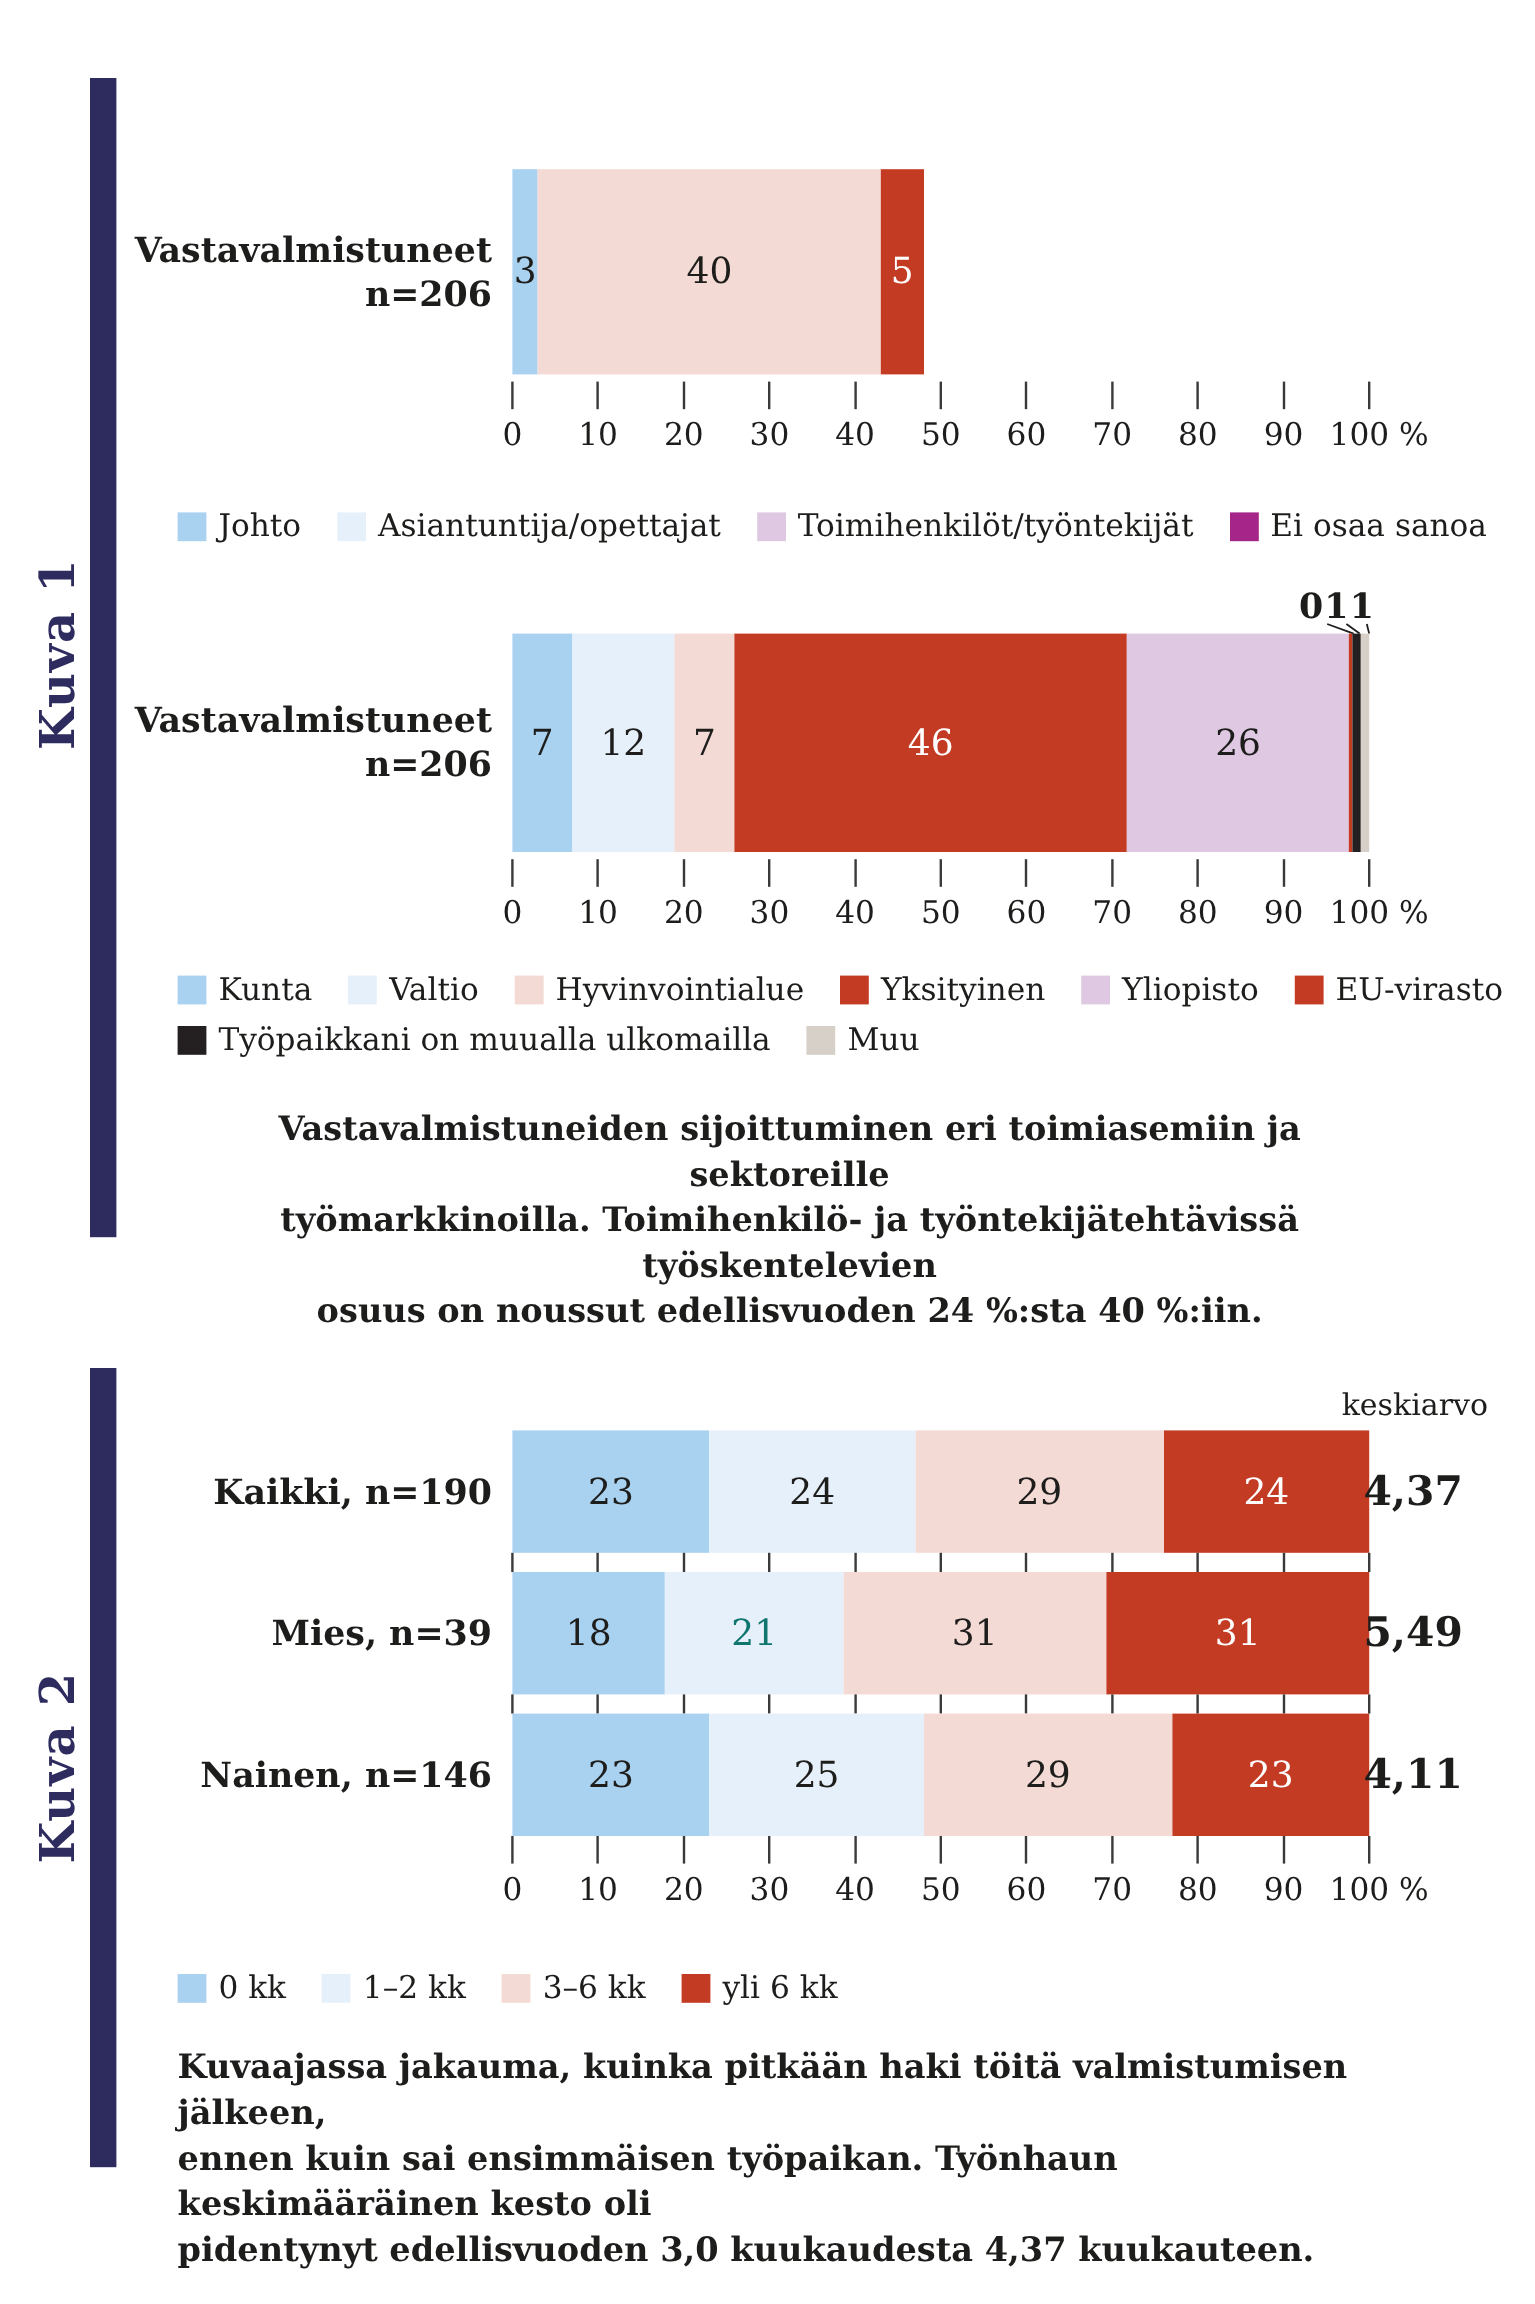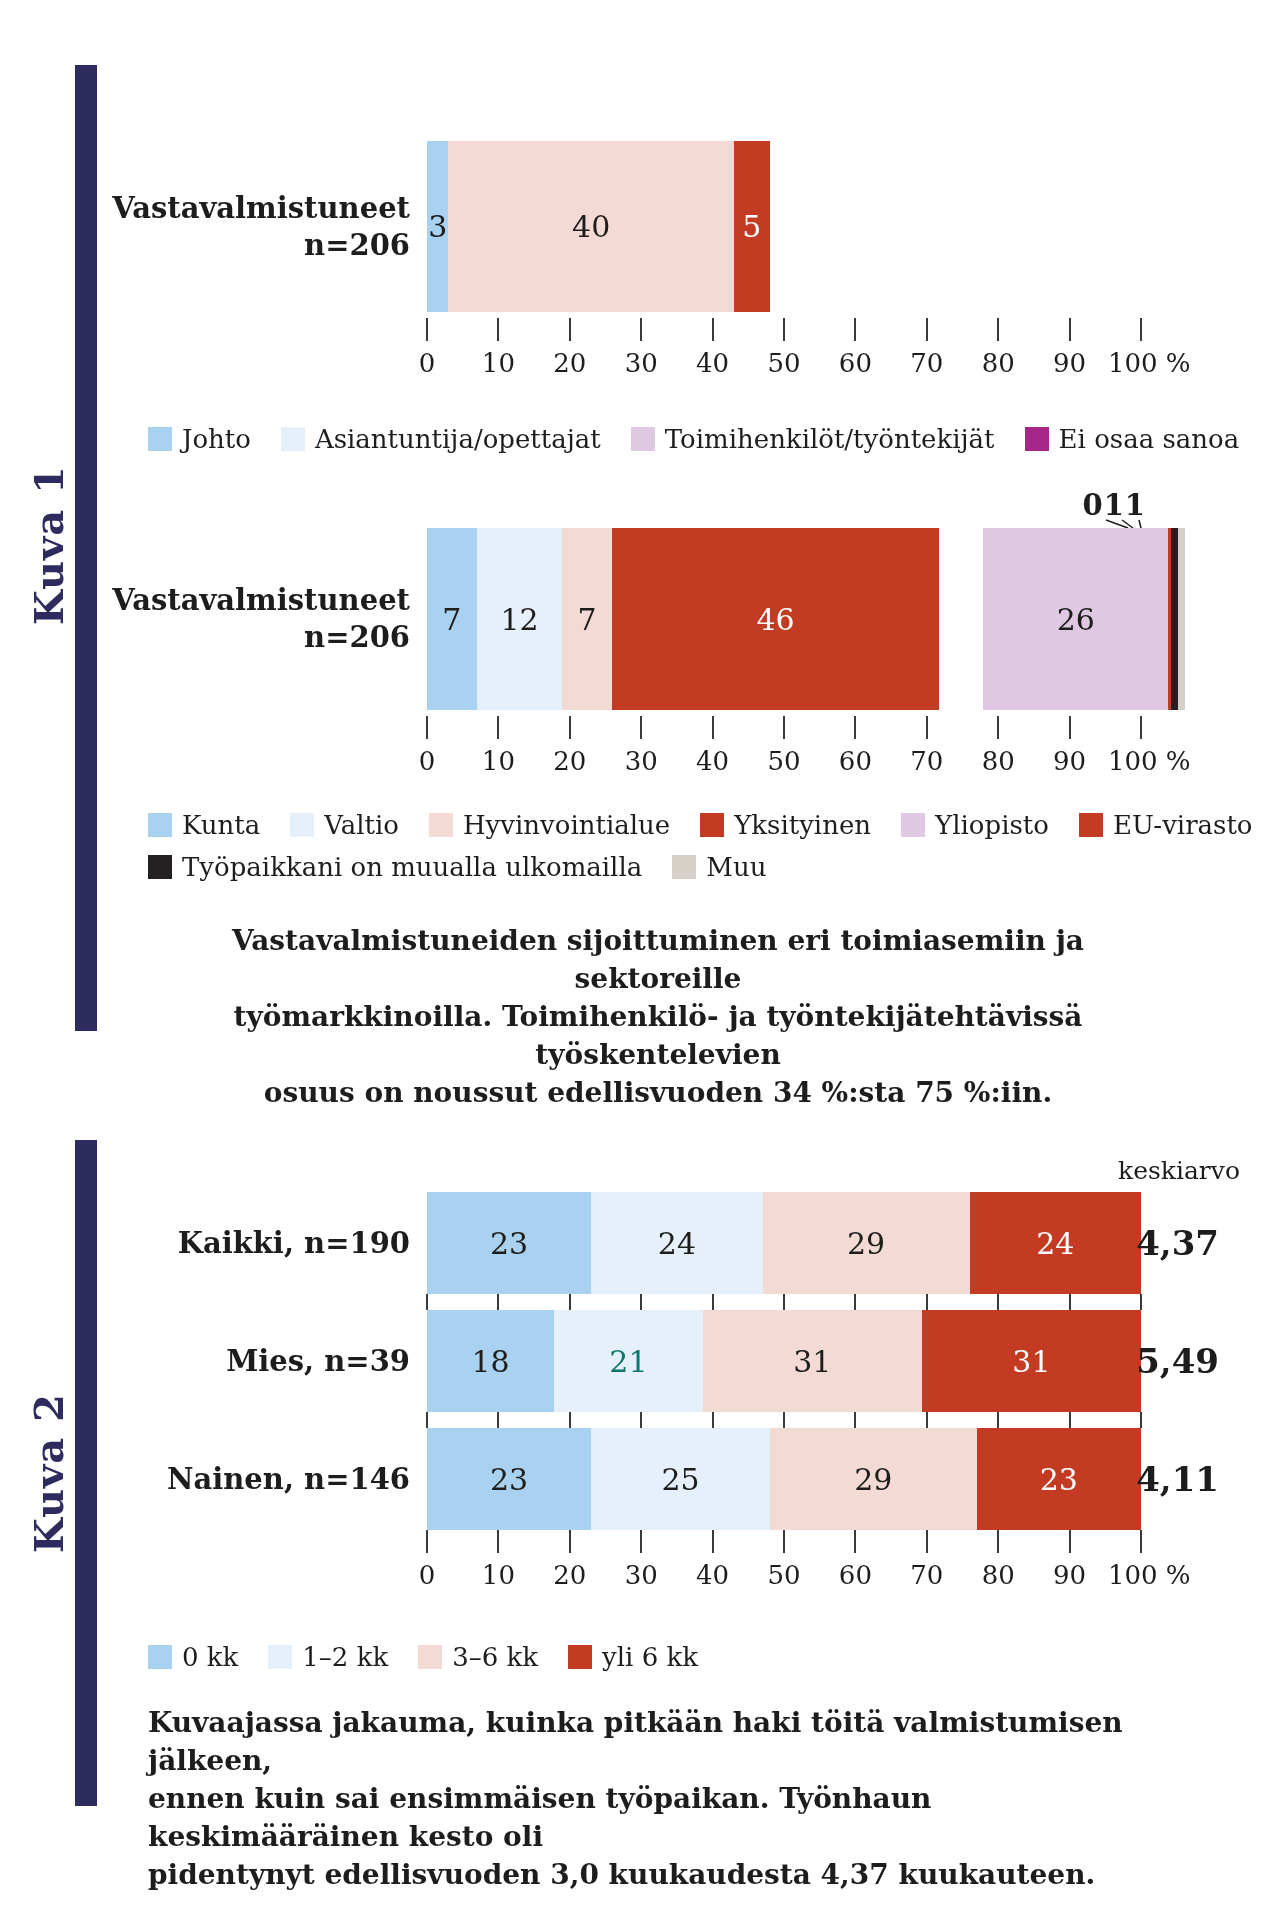--- a/index.html
+++ b/index.html
@@ -120,21 +120,21 @@
       </div>
       <div class="seg" style="width: 11.9581%; background: rgb(230, 240, 250); color: rgb(29, 29, 27);">
         <span class="seglab">12</span>
       </div>
       <div class="seg" style="width: 6.97559%; background: rgb(244, 218, 212); color: rgb(29, 29, 27);">
         <span class="seglab">7</span>
       </div>
       <div class="seg" style="width: 45.8396%; background: rgb(196, 59, 36); color: rgb(255, 255, 255);">
         <span class="seglab">46</span>
       </div>
-      <div class="seg" style="width: 25.9093%; background: rgb(223, 201, 226); color: rgb(29, 29, 27); margin-left: 44px;">
+      <div class="seg" style="width: 25.9093%; background: rgb(223, 201, 226); color: rgb(29, 29, 27);">
         <span class="seglab">26</span>
       </div>
       <div class="seg" style="width: 0.348779%; background: rgb(196, 59, 36); color: rgb(29, 29, 27);">
         <span class="seglab"></span>
       </div>
       <div class="seg" style="width: 0.996512%; background: rgb(36, 32, 33); color: rgb(255, 255, 255);">
         <span class="seglab"></span>
       </div>
       <div class="seg" style="width: 0.996512%; background: rgb(214, 208, 200); color: rgb(29, 29, 27);">
         <span class="seglab"></span>
@@ -197,21 +197,21 @@
       </div>
       <div class="litem">
         <span class="sw" style="background: rgb(214, 208, 200);"></span>
         <span>Muu</span>
       </div>
     </div>
 
   <div class="caption" style="top:922px;text-align:center;">
     <div>Vastavalmistuneiden sijoittuminen eri toimiasemiin ja sektoreille</div>
     <div>työmarkkinoilla. Toimihenkilö- ja työntekijätehtävissä työskentelevien</div>
-    <div>osuus on noussut edellisvuoden 34 %:sta 75 %:iin.</div>
+    <div>osuus on noussut edellisvuoden 24 %:sta 40 %:iin.</div>
   </div>
 
   <div class="sidebar" style="left:75px;top:1140px;height:666px;"></div>
   <div class="kuva-label" style="left:-57px;top:1450px;">Kuva 2</div>
 
   <div class="avg-header" style="top:1156px;">keskiarvo</div>
 
   <div class="rowlabel-flex" style="top:1192px;height:102px;">Kaikki, n=190</div>
   <div class="stack" style="top:1192px;height:102px;">
       <div class="seg" style="width: 23%; background: rgb(169, 209, 240); color: rgb(29, 29, 27);">

